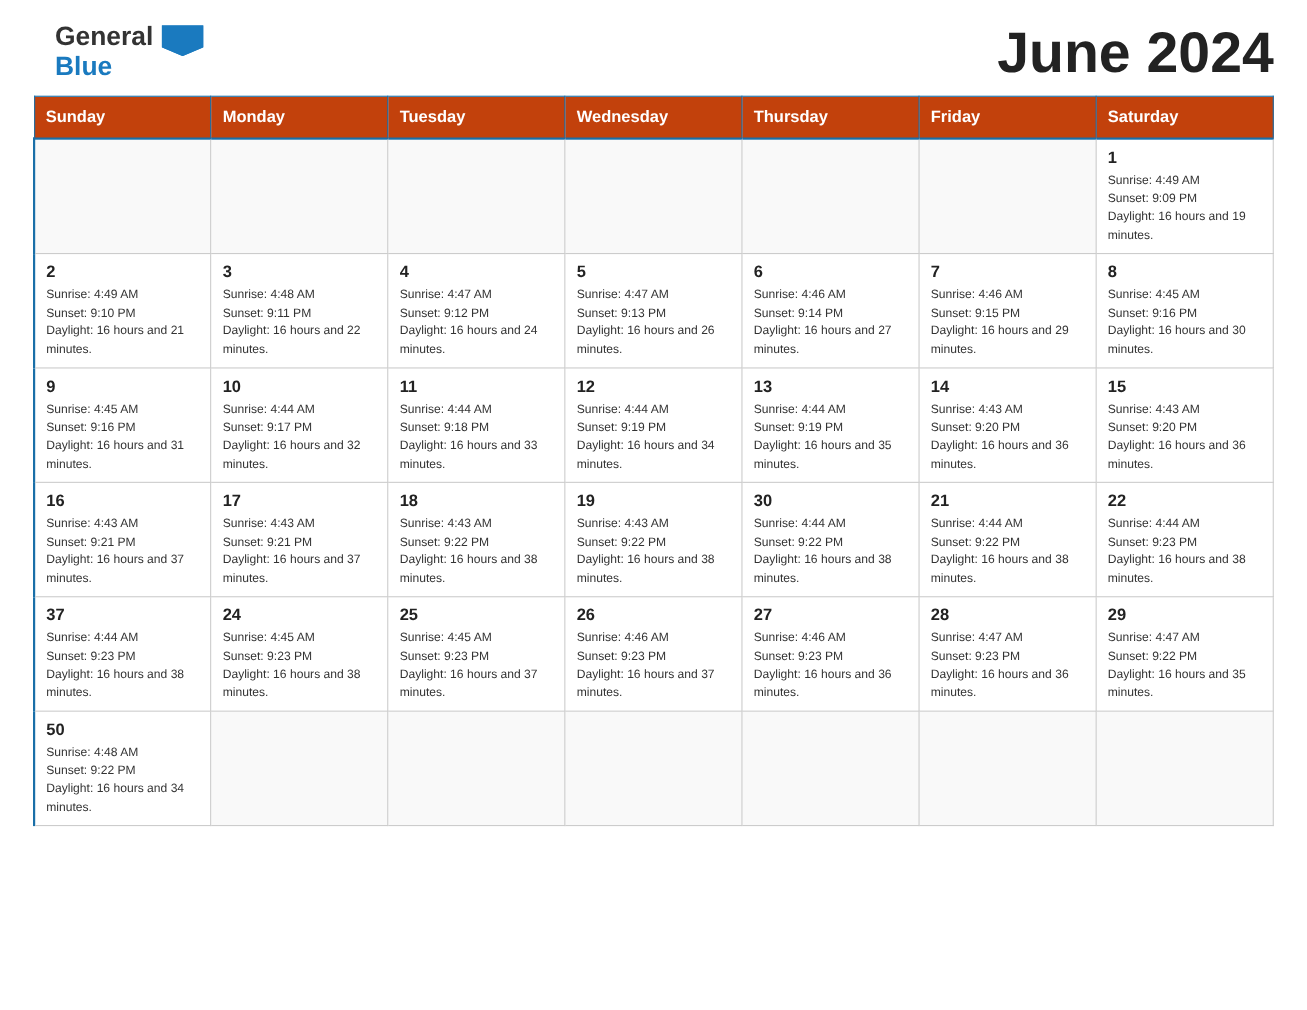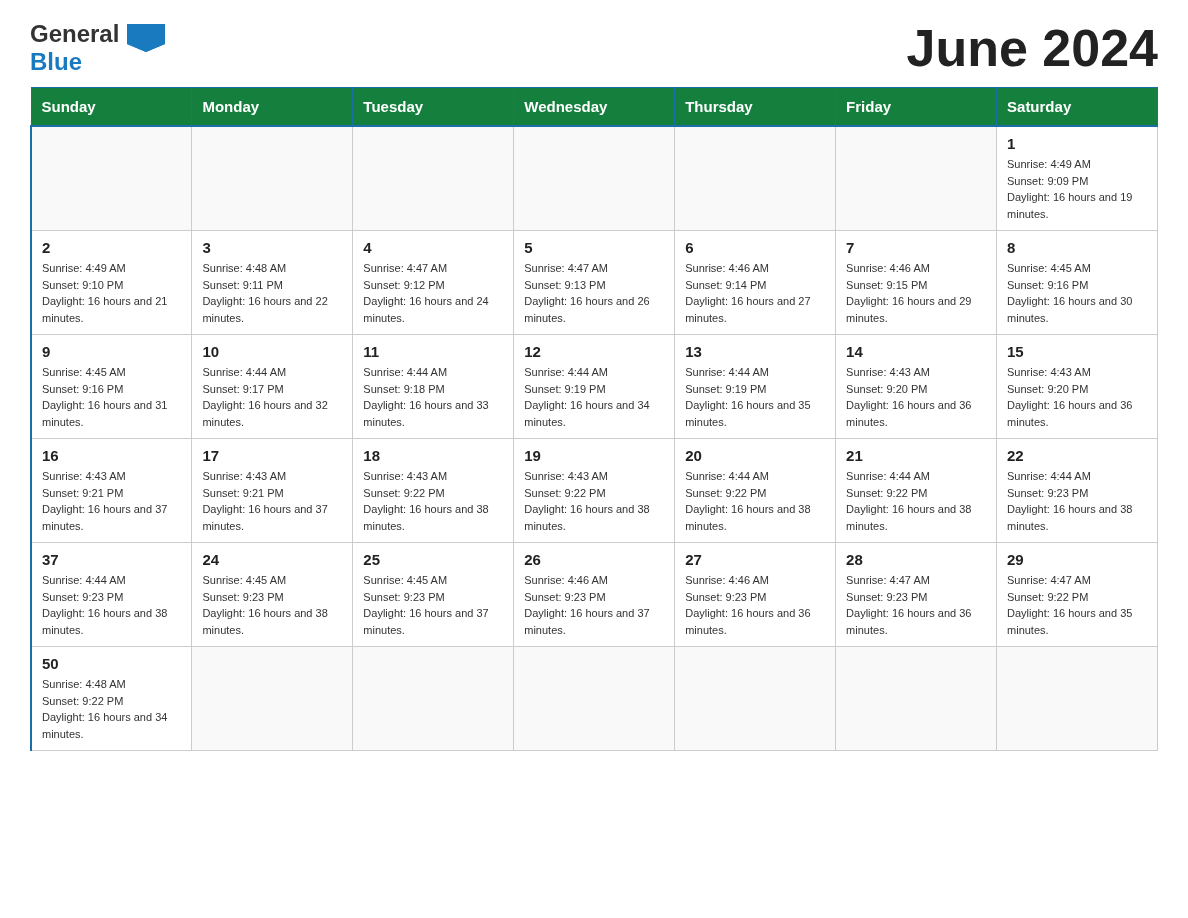--- a/index.html
+++ b/index.html
@@ -13,20 +13,21 @@
     .header {
       display: flex;
       justify-content: space-between;
       align-items: flex-start;
       margin-bottom: 10px;
     }
     .logo {
       display: flex;
       align-items: center;
       gap: 0;
+      margin-left: 20px;
     }
     .title-block {
       text-align: right;
     }
     .title-block h1 {
       font-size: 52px;
       font-weight: 900;
       color: #222;
       line-height: 1.1;
     }
@@ -35,21 +36,21 @@
       font-weight: normal;
       color: #555;
       margin-top: 2px;
     }
     table {
       width: 100%;
       border-collapse: collapse;
       margin-top: 8px;
     }
     thead tr {
-      background-color: #15803d;
+      background-color: #c2410c;
       margin-top: 28px;
     }
     thead th {
       color: #fff;
       font-size: 15px;
       font-weight: bold;
       padding: 10px 10px;
       text-align: left;
       border: 1px solid #1a6fa8;
     }
@@ -209,21 +210,21 @@
         </td>
         <td>
           <span class="day-number">18</span>
           <div class="day-info">Sunrise: 4:43 AM<br>Sunset: 9:22 PM<br>Daylight: 16 hours and 38 minutes.</div>
         </td>
         <td>
           <span class="day-number">19</span>
           <div class="day-info">Sunrise: 4:43 AM<br>Sunset: 9:22 PM<br>Daylight: 16 hours and 38 minutes.</div>
         </td>
         <td>
-          <span class="day-number">20</span>
+          <span class="day-number">30</span>
           <div class="day-info">Sunrise: 4:44 AM<br>Sunset: 9:22 PM<br>Daylight: 16 hours and 38 minutes.</div>
         </td>
         <td>
           <span class="day-number">21</span>
           <div class="day-info">Sunrise: 4:44 AM<br>Sunset: 9:22 PM<br>Daylight: 16 hours and 38 minutes.</div>
         </td>
         <td>
           <span class="day-number">22</span>
           <div class="day-info">Sunrise: 4:44 AM<br>Sunset: 9:23 PM<br>Daylight: 16 hours and 38 minutes.</div>
         </td>

